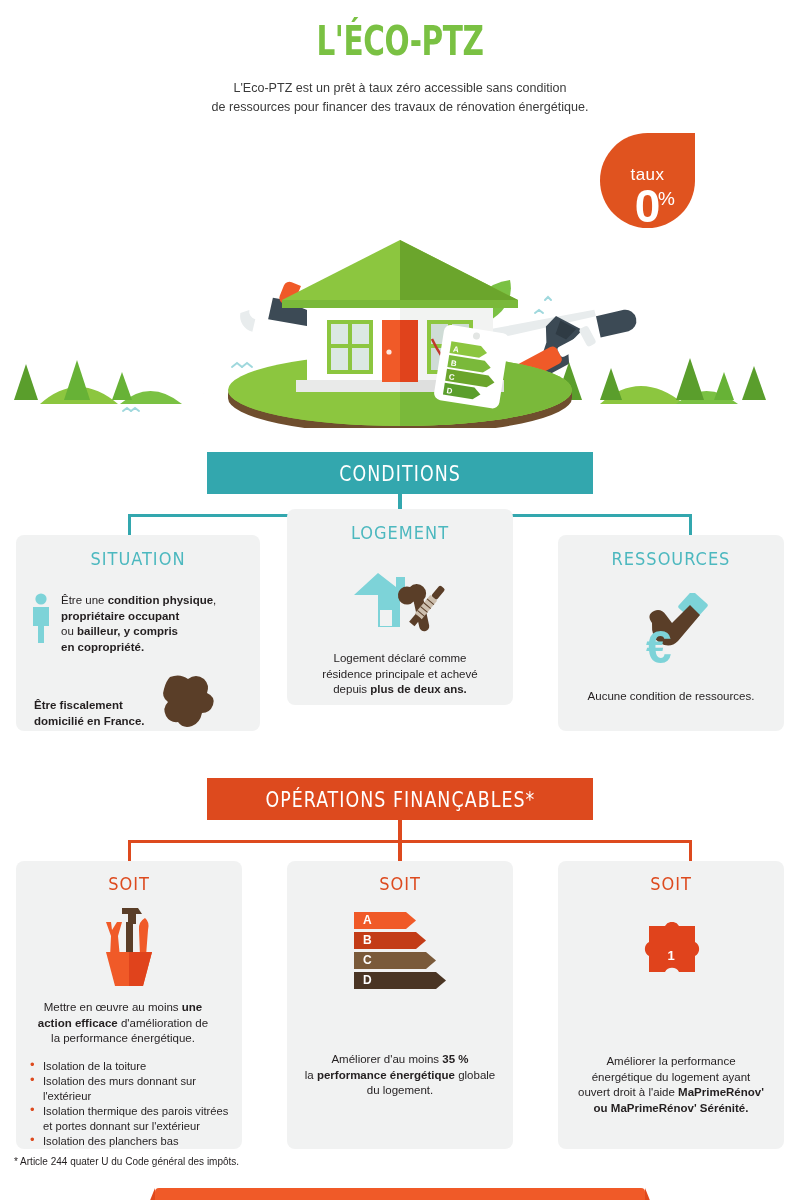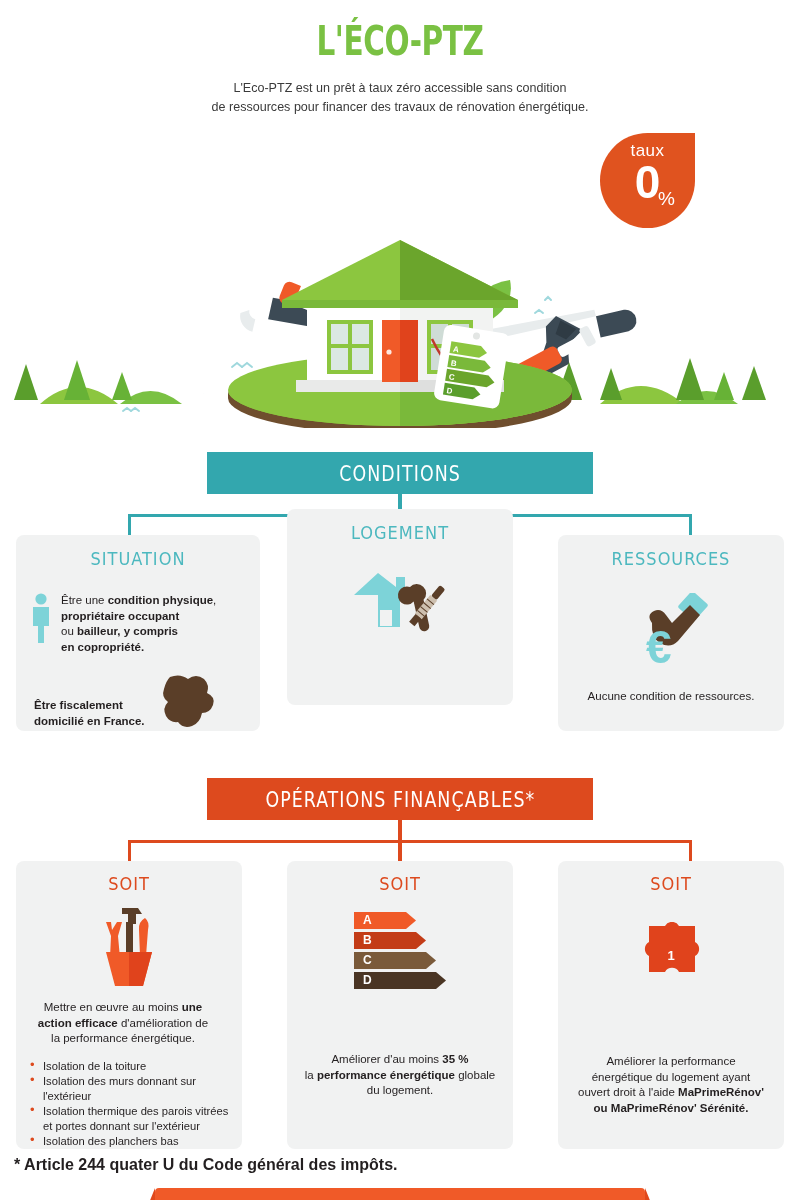--- a/index.html
+++ b/index.html
@@ -35,21 +35,21 @@
 
   
   .badge {
     position: absolute; top: 133px; left: 600px;
     width: 95px; height: 95px;
     background: #e0531f;
     border-radius: 48px 0 48px 48px;
     color: #fff; text-align: center;
     font-family: "Liberation Sans", sans-serif;
   }
-  .badge .taux { display: block; margin-top: 8px; font-size: 17px; letter-spacing: .5px; }
+  .badge .taux { display: block; margin-top: 32px; font-size: 17px; letter-spacing: .5px; }
   .badge .zero { display: block; margin-top: -2px; font-size: 46px; font-weight: bold; line-height: 46px; }
   .badge .pct  { position: absolute; right: 20px; bottom: 18px; font-size: 19px; }
 
   
   .ribbon {
     position: absolute; left: 207px; width: 386px; height: 42px;
     display: flex; align-items: center; justify-content: center;
     color: #fff; font-size: 22px; letter-spacing: 1.2px;
     font-family: "DejaVu Sans Condensed", "Liberation Sans Narrow", "Liberation Sans", sans-serif;
     clip-path: polygon(0 0, 100% 0, 100% 100%, 0 100%);
@@ -109,21 +109,21 @@
   .nrg { width: 92px; margin: 0 auto; }
   .nrg-row { height: 17px; margin-bottom: 3px; position: relative; }
   .nrg-row span {
     position: absolute; left: 9px; top: 1px;
     color: #fff; font-weight: bold; font-size: 12px;
     font-family: "Liberation Sans", sans-serif;
   }
 
   .footnote {
     position: absolute; left: 14px; top: 1156px;
-    font-size: 16px; color: #231f20; font-weight: bold;
+    font-size: 10px; color: #231f20;
   }
 
   
   .bottom-banner {
     position: absolute; left: 155px; top: 1188px;
     width: 490px; height: 30px;
     background: #f05a28; border-radius: 4px 4px 0 0;
   }
   .bottom-banner::before,
   .bottom-banner::after {
@@ -338,20 +338,23 @@
           <rect x="0" y="38" width="7" height="10" fill="#5a3e28"></rect>
           <g stroke="#5a3e28" stroke-width="1">
             <line x1="-1" y1="19" x2="8" y2="19"></line>
               <line x1="-1" y1="24" x2="8" y2="24"></line>
             <line x1="-1" y1="29" x2="8" y2="29"></line>
               <line x1="-1" y1="34" x2="8" y2="34"></line>
           </g>
         </g>
       </svg>
     </div>
+    <div class="card-body" style="padding:14px 16px 0 16px;">
+      Logement déclaré comme<br>résidence principale et achevé<br>depuis <b>plus de deux ans.</b>
+    </div>
   </div>
 
   <div class="card" style="left:558px; top:535px; width:226px; height:196px;">
     <div class="card-head teal-h" style="padding-top:13px;">RESSOURCES</div>
     <div style="text-align:center; margin-top:24px;">
       <svg width="86" height="78" viewBox="0 0 86 78">
         <rect x="54" y="2" width="22" height="22" rx="2" fill="#7dd3d8" transform="rotate(42 65 13)"></rect>
         <path d="M24 30 q-6 -8 2 -12 q7 -3 12 4 l6 8 l18 -18 l10 10 l-22 26 q-8 8 -18 2 q-9 -5 -8 -20 z" fill="#5a3e28"></path>
         <text x="18" y="70" font-family="Liberation Sans, sans-serif" font-size="46" font-weight="bold" fill="#7dd3d8">€</text>
       </svg>

